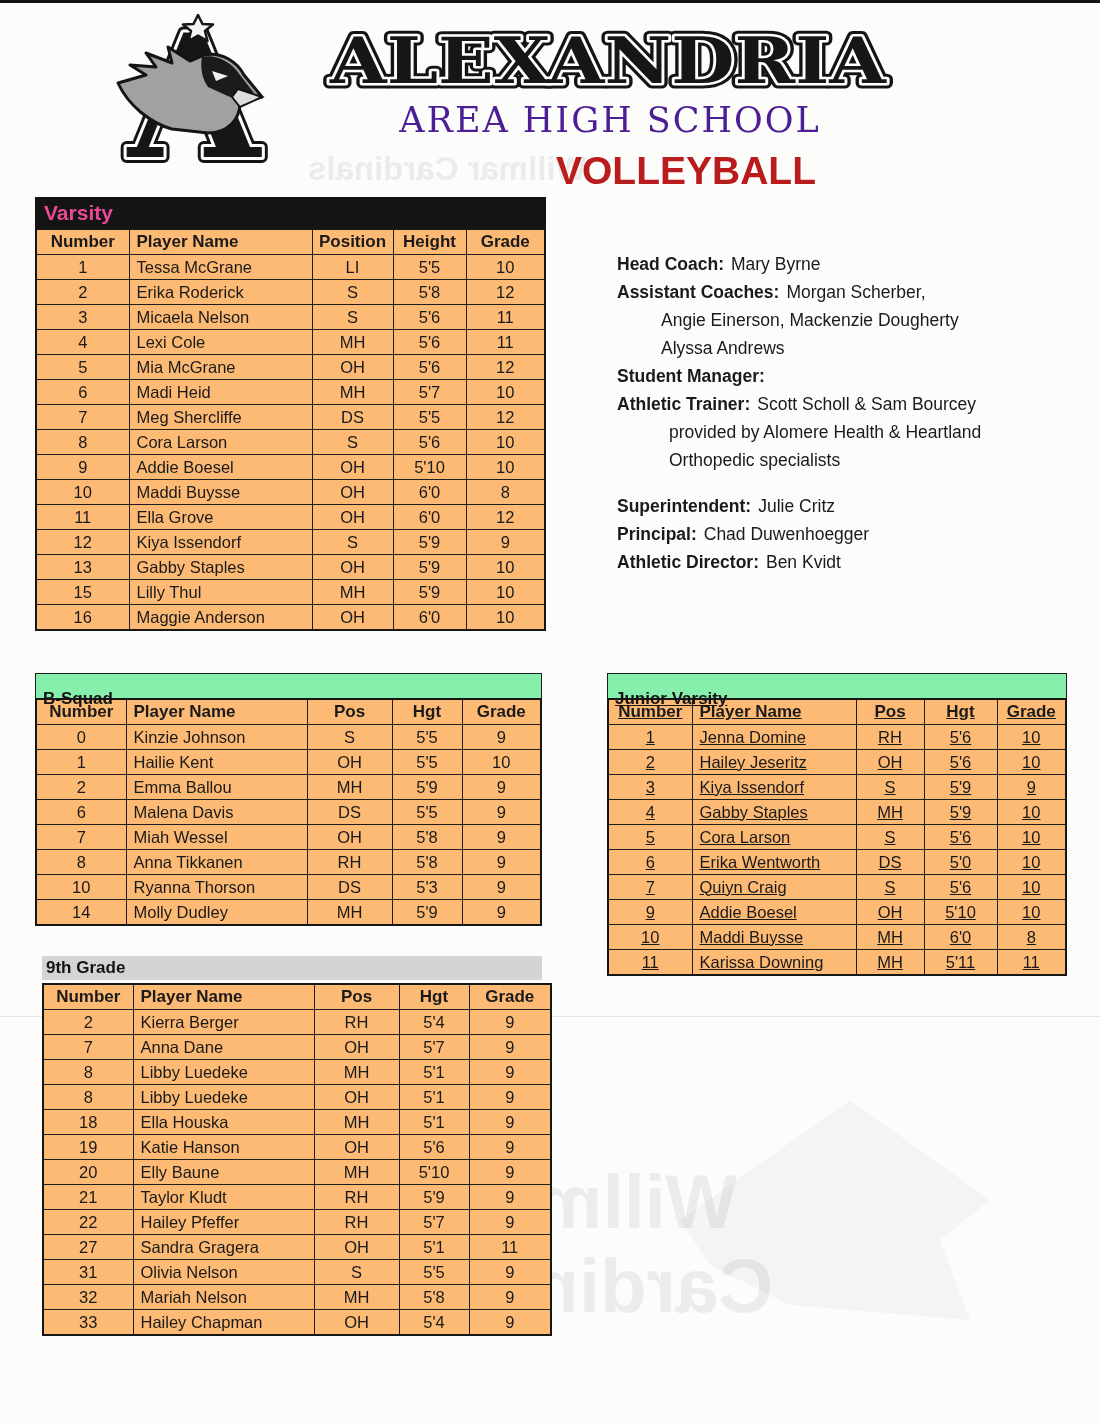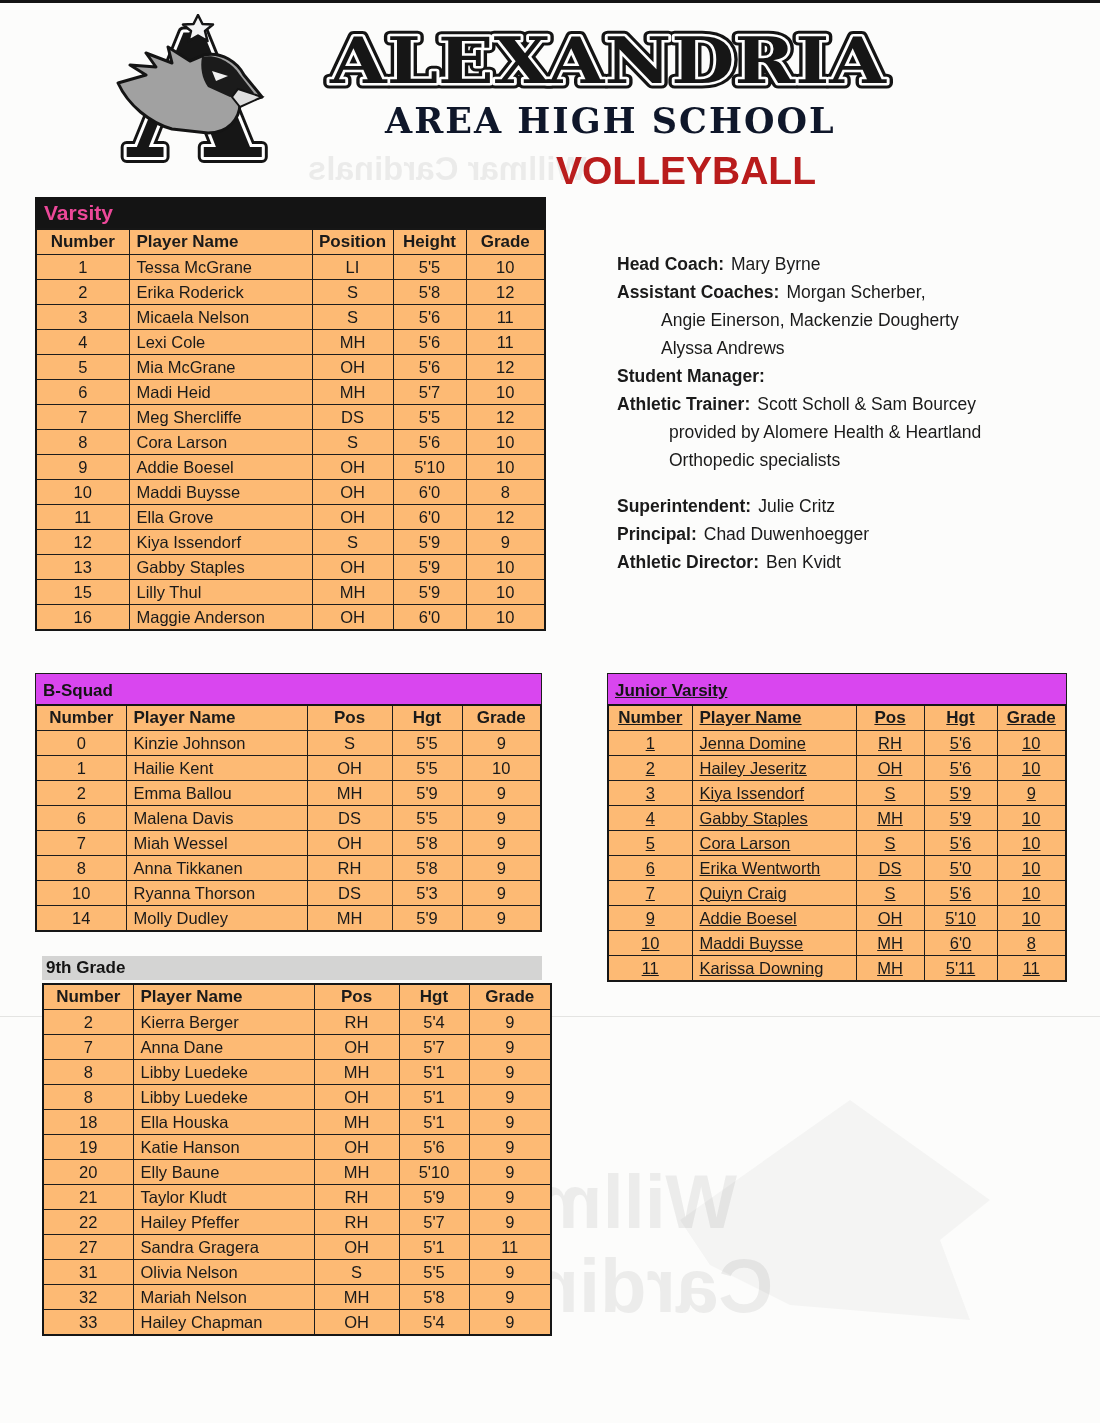--- a/index.html
+++ b/index.html
@@ -4,22 +4,22 @@
 <style>
   html,body{margin:0;padding:0;background:#e8e8e8;}
   .page{position:relative;width:1100px;height:1423px;background:#fcfcfb;overflow:hidden;
         font-family:"Liberation Sans",sans-serif;color:#1a1a1a;margin:0 auto;}
   .topline{position:absolute;left:0;top:0;width:1100px;height:3px;background:#141414;}
 
   
   .logo-svg{position:absolute;left:112px;top:14px;}
   .title-svg{position:absolute;left:318px;top:22px;}
   .subtitle{position:absolute;left:385px;top:100px;width:450px;text-align:center;
-            font-family:"DejaVu Serif",serif;font-weight:bold;font-size:35px;
-            letter-spacing:2px;color:#0f172a;white-space:nowrap;}
+            font-family:"DejaVu Serif",serif;font-weight:normal;font-size:35px;
+            letter-spacing:2px;color:#4c1d95;white-space:nowrap;}
   .sport{position:absolute;left:556px;top:149px;width:260px;text-align:right;
          font-family:"Liberation Sans",sans-serif;font-weight:bold;font-size:39px;
          color:#b91c1c;white-space:nowrap;}
 
   
   .ghost{position:absolute;transform:scaleX(-1);color:#1a1a1a;font-weight:bold;
          pointer-events:none;white-space:nowrap;font-family:"Liberation Sans",sans-serif;}
   .ghost-top{left:308px;top:150px;font-size:33px;opacity:0.07;}
   .ghost-bottom{left:420px;top:1160px;width:360px;font-size:76px;line-height:84px;
                 text-align:center;opacity:0.065;}
@@ -29,22 +29,22 @@
   
   .section{position:absolute;}
   #varsity{left:35px;top:197px;width:511px;}
   #staff{left:617px;top:250px;width:470px;}
   #bsquad{left:35px;top:673px;width:507px;}
   #jv{left:607px;top:673px;width:460px;text-decoration:underline;}
   #ninth{left:33px;top:956px;width:510px;margin-left:9px;}
 
   .bar-black{background:#141414;color:#ec4899;font-weight:bold;font-size:21px;
              height:31px;line-height:31px;padding:0 9px;box-sizing:border-box;}
-  .bar-gray{background:#d946ef;color:#141414;font-weight:bold;font-size:17px;
-            height:31px;line-height:25px;padding:4px 7px;box-sizing:border-box;
+  .bar-gray{background:#86efac;color:#141414;font-weight:bold;font-size:17px;
+            height:22px;line-height:25px;padding:12px 7px;box-sizing:border-box;
             border:1.6px solid #1d1d1d;border-bottom:none;}
   .bar-gray2{background:#d4d4d3;color:#141414;font-weight:bold;font-size:17px;
              height:24px;line-height:24px;padding:0 4px;box-sizing:border-box;
              width:500px;margin-bottom:3px;}
 
   table.roster{border-collapse:collapse;table-layout:fixed;width:100%;background:#fdba74;
                border:2.2px solid #161616;}
   table.roster th,table.roster td{border:1.6px solid #1d1d1d;text-align:center;
                font-size:16.5px;height:24px;padding:0 2px;white-space:nowrap;overflow:hidden;}
   table.roster th{font-size:17px;font-weight:bold;}

